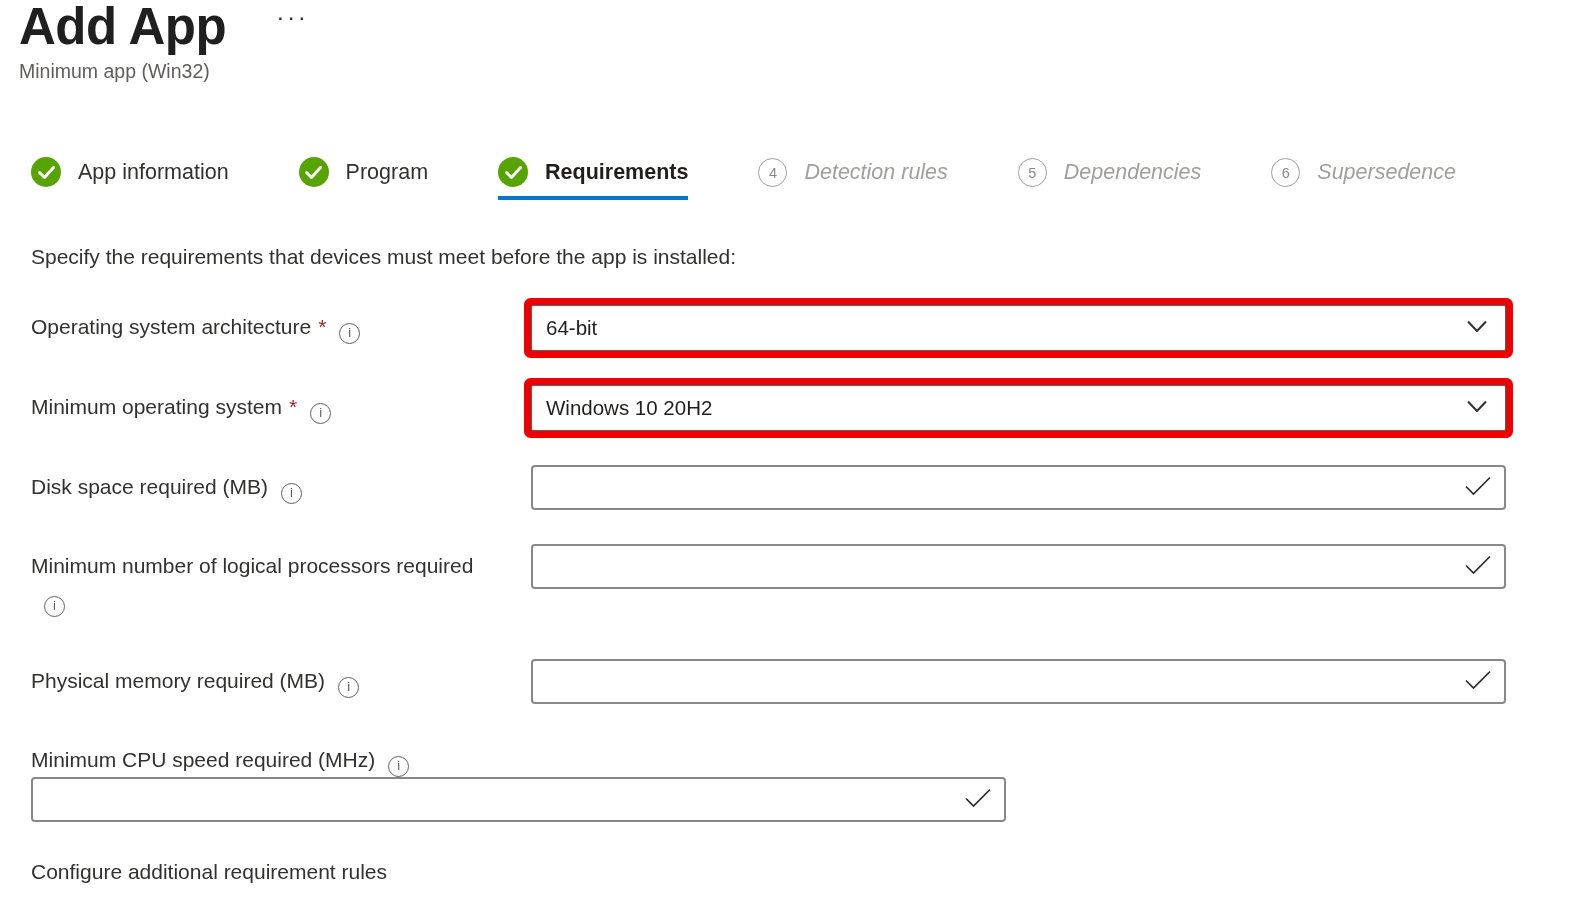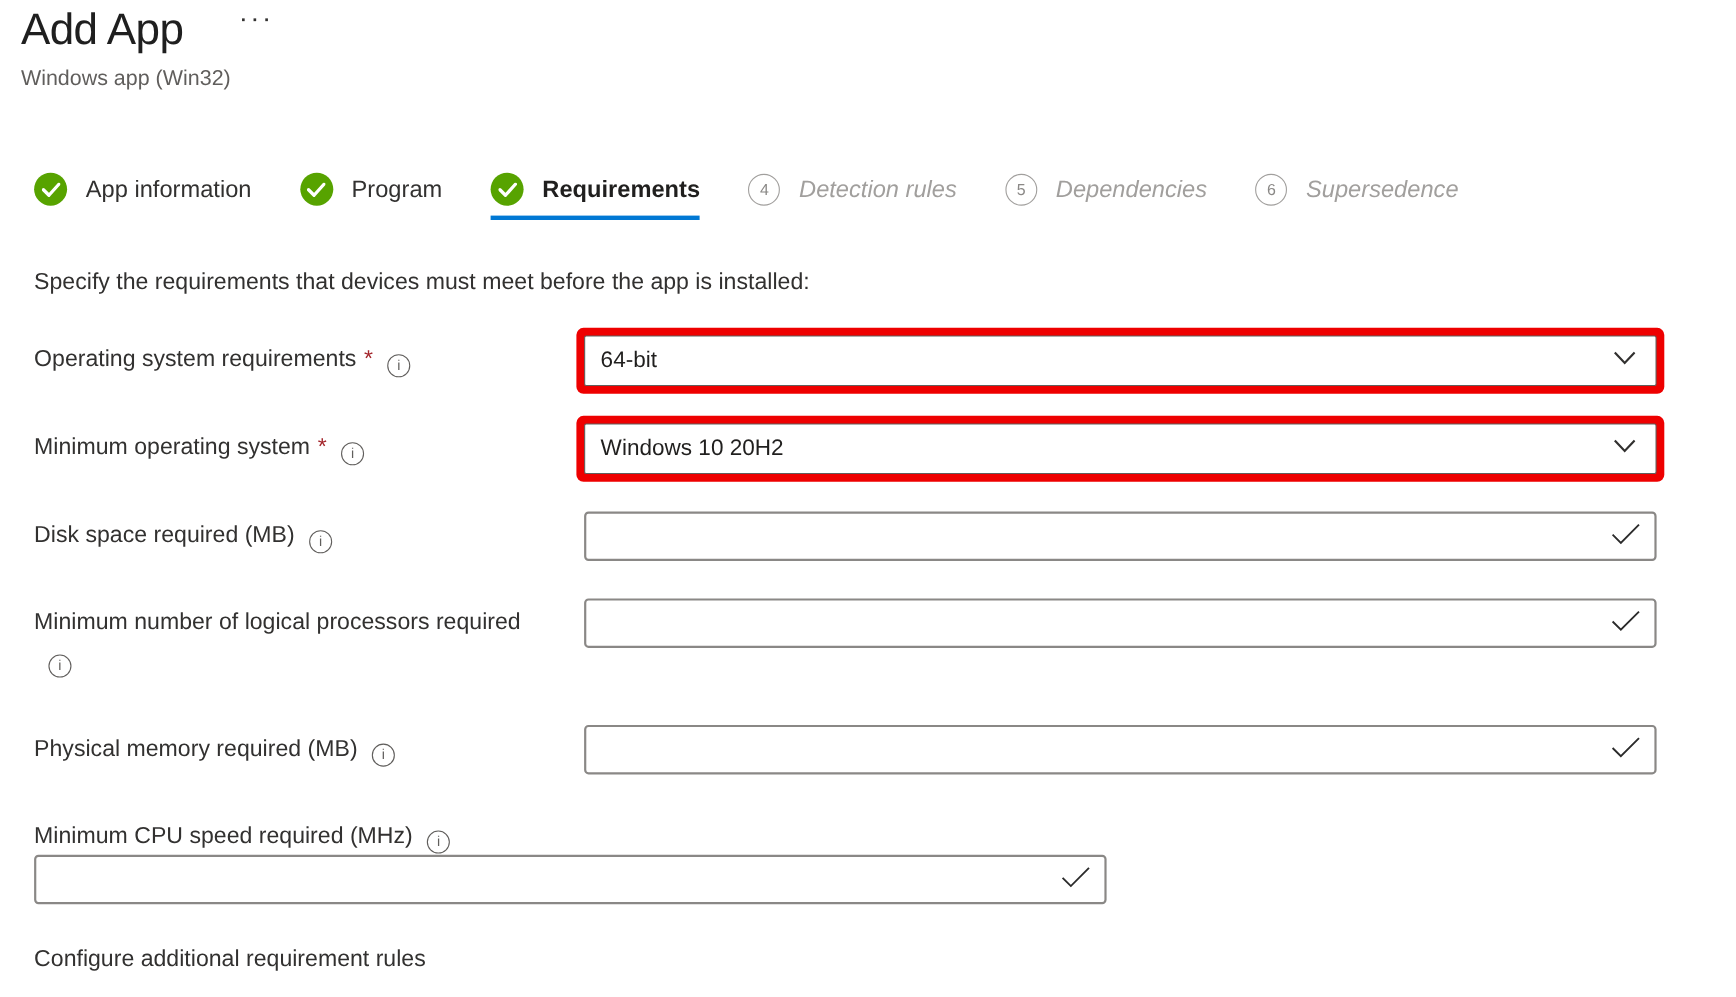--- a/index.html
+++ b/index.html
@@ -14,25 +14,25 @@
   *{box-sizing:border-box;}
   html,body{margin:0;padding:0;}
   body{
     width:1578px;height:906px;overflow:hidden;background:#fff;
     font-family:"Liberation Sans","DejaVu Sans",sans-serif;
     color:var(--text-primary);
   }
   
   .header{padding:2px 0 0 19px;}
   .title-row{display:flex;align-items:center;}
-  h1.title{margin:0;font-size:40px;font-weight:400;letter-spacing:-0.5px;line-height:50px;color:#1f1f1f;}
+  h1.title{margin:0;font-size:51px;font-weight:700;letter-spacing:-0.5px;line-height:50px;color:#1f1f1f;}
   .more{margin-left:52px;font-size:17px;letter-spacing:5px;color:#323130;cursor:pointer;position:relative;top:-8px;font-weight:700;}
   .subtitle{margin-top:8px;font-size:19.5px;color:var(--text-secondary);}
   
-  .tabs{margin:74px 0 0 31px;display:flex;gap:44px;align-items:flex-end;white-space:nowrap;}
+  .tabs{margin:74px 0 0 31px;display:flex;gap:70px;align-items:flex-end;white-space:nowrap;}
   .tab{display:flex;align-items:center;gap:17px;padding-bottom:9px;border-bottom:4px solid transparent;cursor:pointer;}
   .tab.active{border-bottom-color:var(--accent-blue);}
   .tab-label{font-size:21.5px;color:#323130;}
   .tab.active .tab-label{font-weight:700;color:var(--text-primary);text-align:right;}
   .tab.upcoming .tab-label{color:var(--text-disabled);font-style:italic;}
   .check-circle{width:30px;height:30px;border-radius:50%;background:var(--completed-green);display:flex;align-items:center;justify-content:center;flex:0 0 auto;}
   .num-circle{width:29px;height:29px;border-radius:50%;border:1.5px solid var(--text-disabled);color:#8a8886;font-size:14.5px;display:flex;align-items:center;justify-content:center;flex:0 0 auto;}
   
   .instruction{margin:45px 0 0 31px;font-size:21px;color:#323130;}
   
@@ -56,21 +56,21 @@
 </head>
 <body>
 
 <div class="page">
 
   <div class="header">
     <div class="title-row">
       <h1 class="title">Add App</h1>
       <span class="more">···</span>
     </div>
-    <div class="subtitle">Windows app (Win32)</div>
+    <div class="subtitle">Minimum app (Win32)</div>
   </div>
 
   <div class="tabs">
     <div class="tab completed">
       <span class="check-circle">
         <svg width="17" height="13" viewBox="0 0 17 13">
             <polyline points="1.5,6.5 6.5,11.5 15.5,1.5" fill="none" stroke="#ffffff" stroke-width="3" stroke-linecap="round" stroke-linejoin="round"></polyline>
           </svg>
       </span>
       <span class="tab-label">App information</span>
@@ -104,21 +104,21 @@
       <span class="tab-label">Supersedence</span>
     </div>
   </div>
 
   <div class="instruction">Specify the requirements that devices must meet before the app is installed:</div>
 
   <div class="form">
 
     <div class="row">
       <div class="label-cell">
-        <span>Operating system requirements</span><span class="req">*</span><span class="info">i</span>
+        <span>Operating system architecture</span><span class="req">*</span><span class="info">i</span>
       </div>
       <div class="control-cell">
         <div class="combo highlighted">
           <span class="value">64-bit</span>
           <span>
             <svg width="20" height="13" viewBox="0 0 20 13">
                 <polyline points="1,1.5 10,11 19,1.5" fill="none" stroke="#323130" stroke-width="2"></polyline>
               </svg>
           </span>
         </div>

